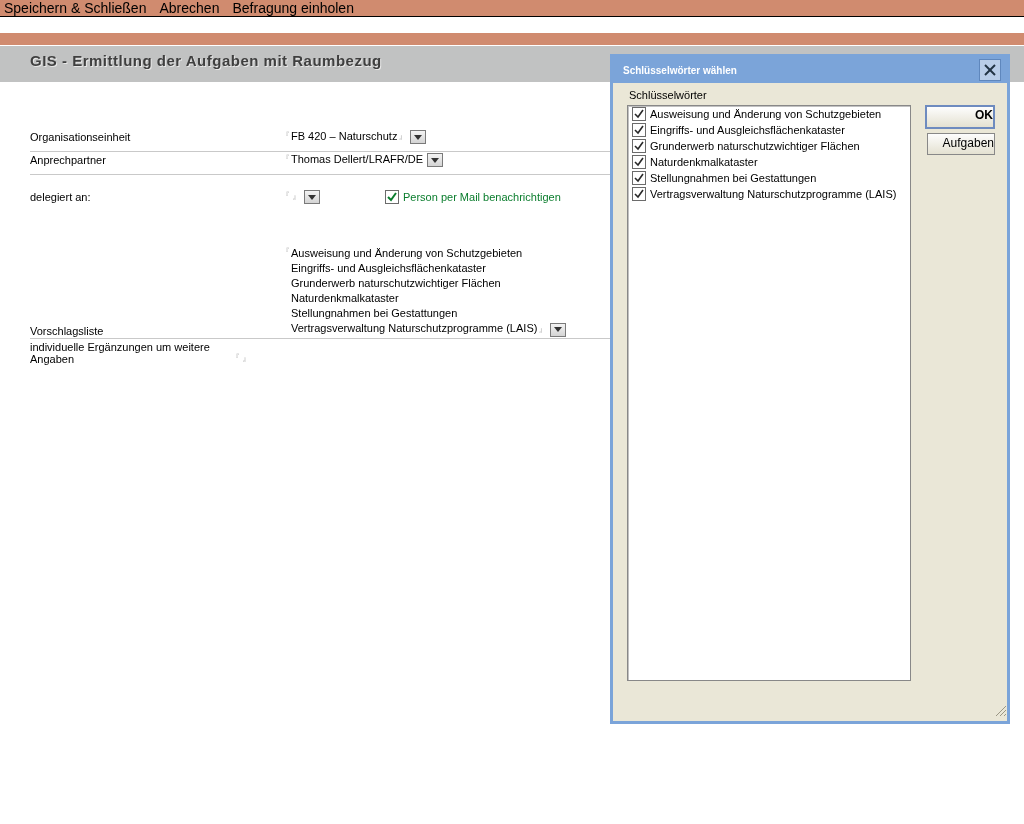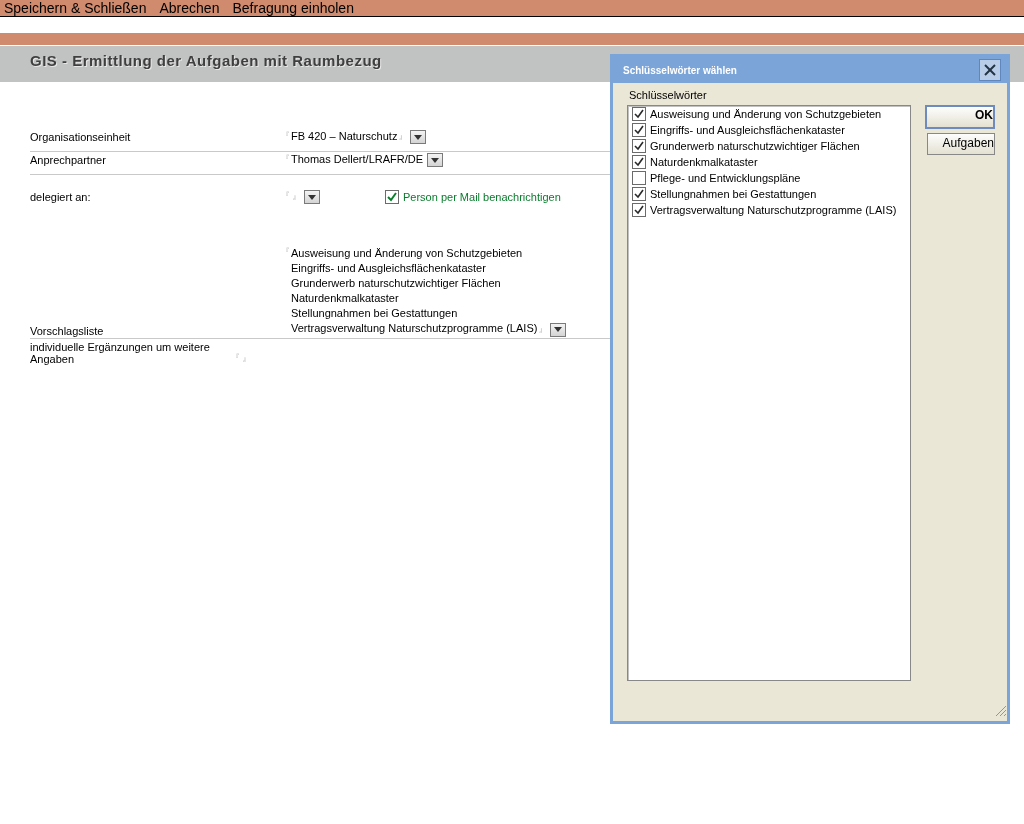--- a/index.html
+++ b/index.html
@@ -178,24 +178,20 @@
         </div>
         <div class="item">
           <span class="cb">
             <svg width="10" height="10">
               <polyline points="1,5 4,8 9,1" stroke="#2a2a2a" stroke-width="1.6" fill="none"></polyline>
             </svg>
           </span>
           <span>Naturdenkmalkataster</span>
         </div>
         <div class="item">
-          <span class="cb"></span>
-          <span>Pflege- und Entwicklungspläne</span>
-        </div>
-        <div class="item">
           <span class="cb">
             <svg width="10" height="10">
               <polyline points="1,5 4,8 9,1" stroke="#2a2a2a" stroke-width="1.6" fill="none"></polyline>
             </svg>
           </span>
           <span>Stellungnahmen bei Gestattungen</span>
         </div>
         <div class="item">
           <span class="cb">
             <svg width="10" height="10">

